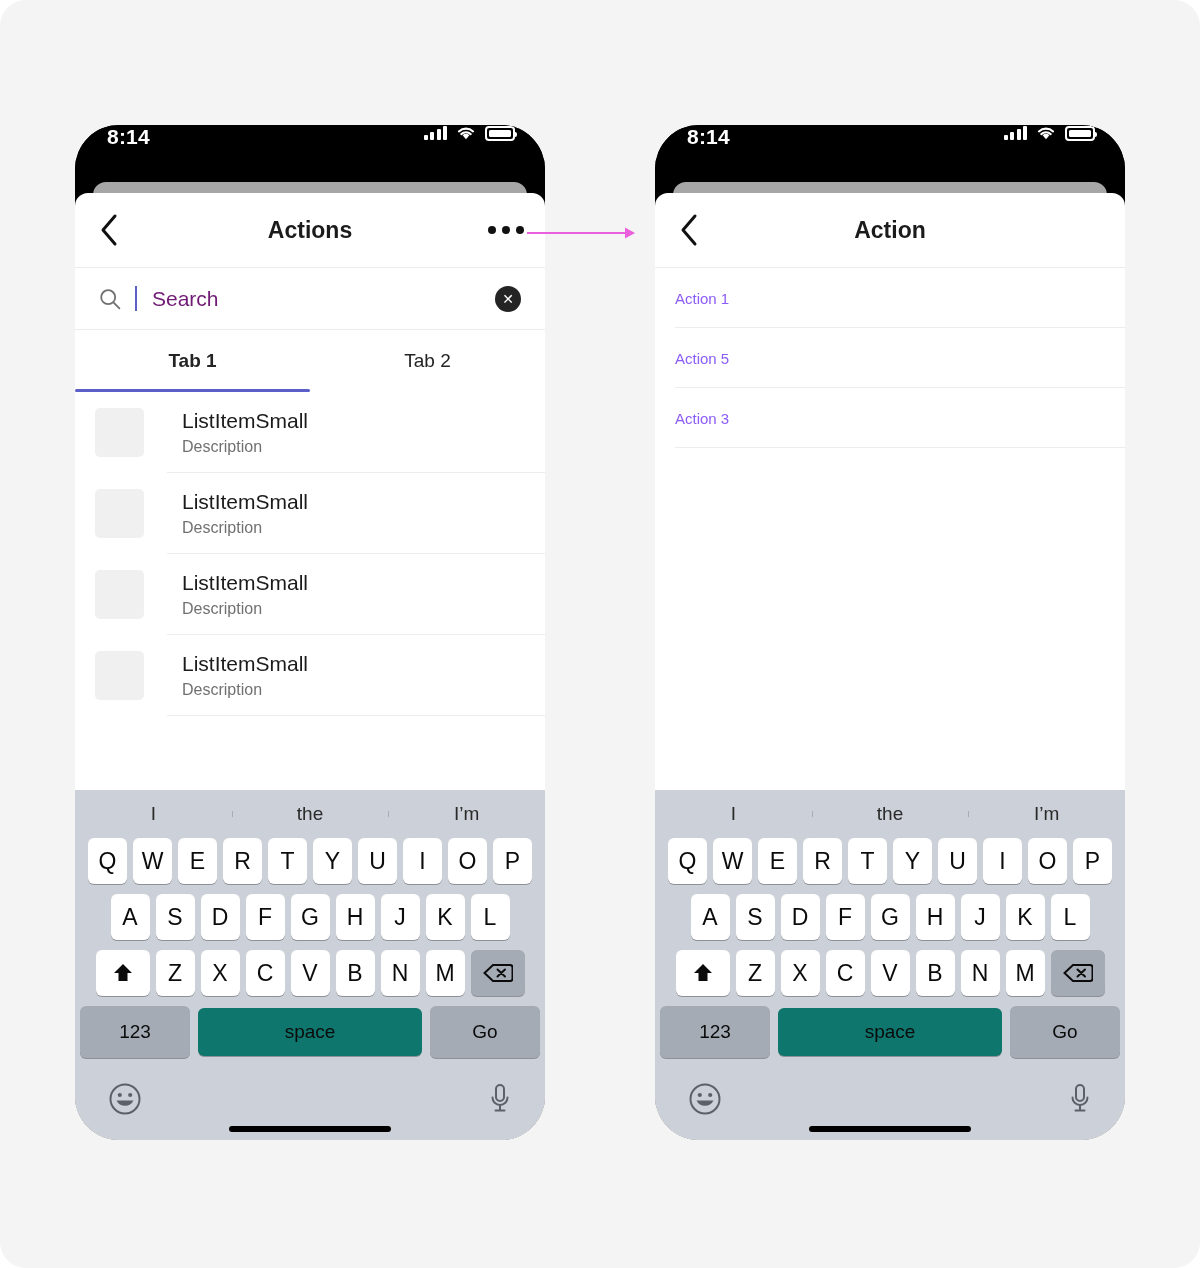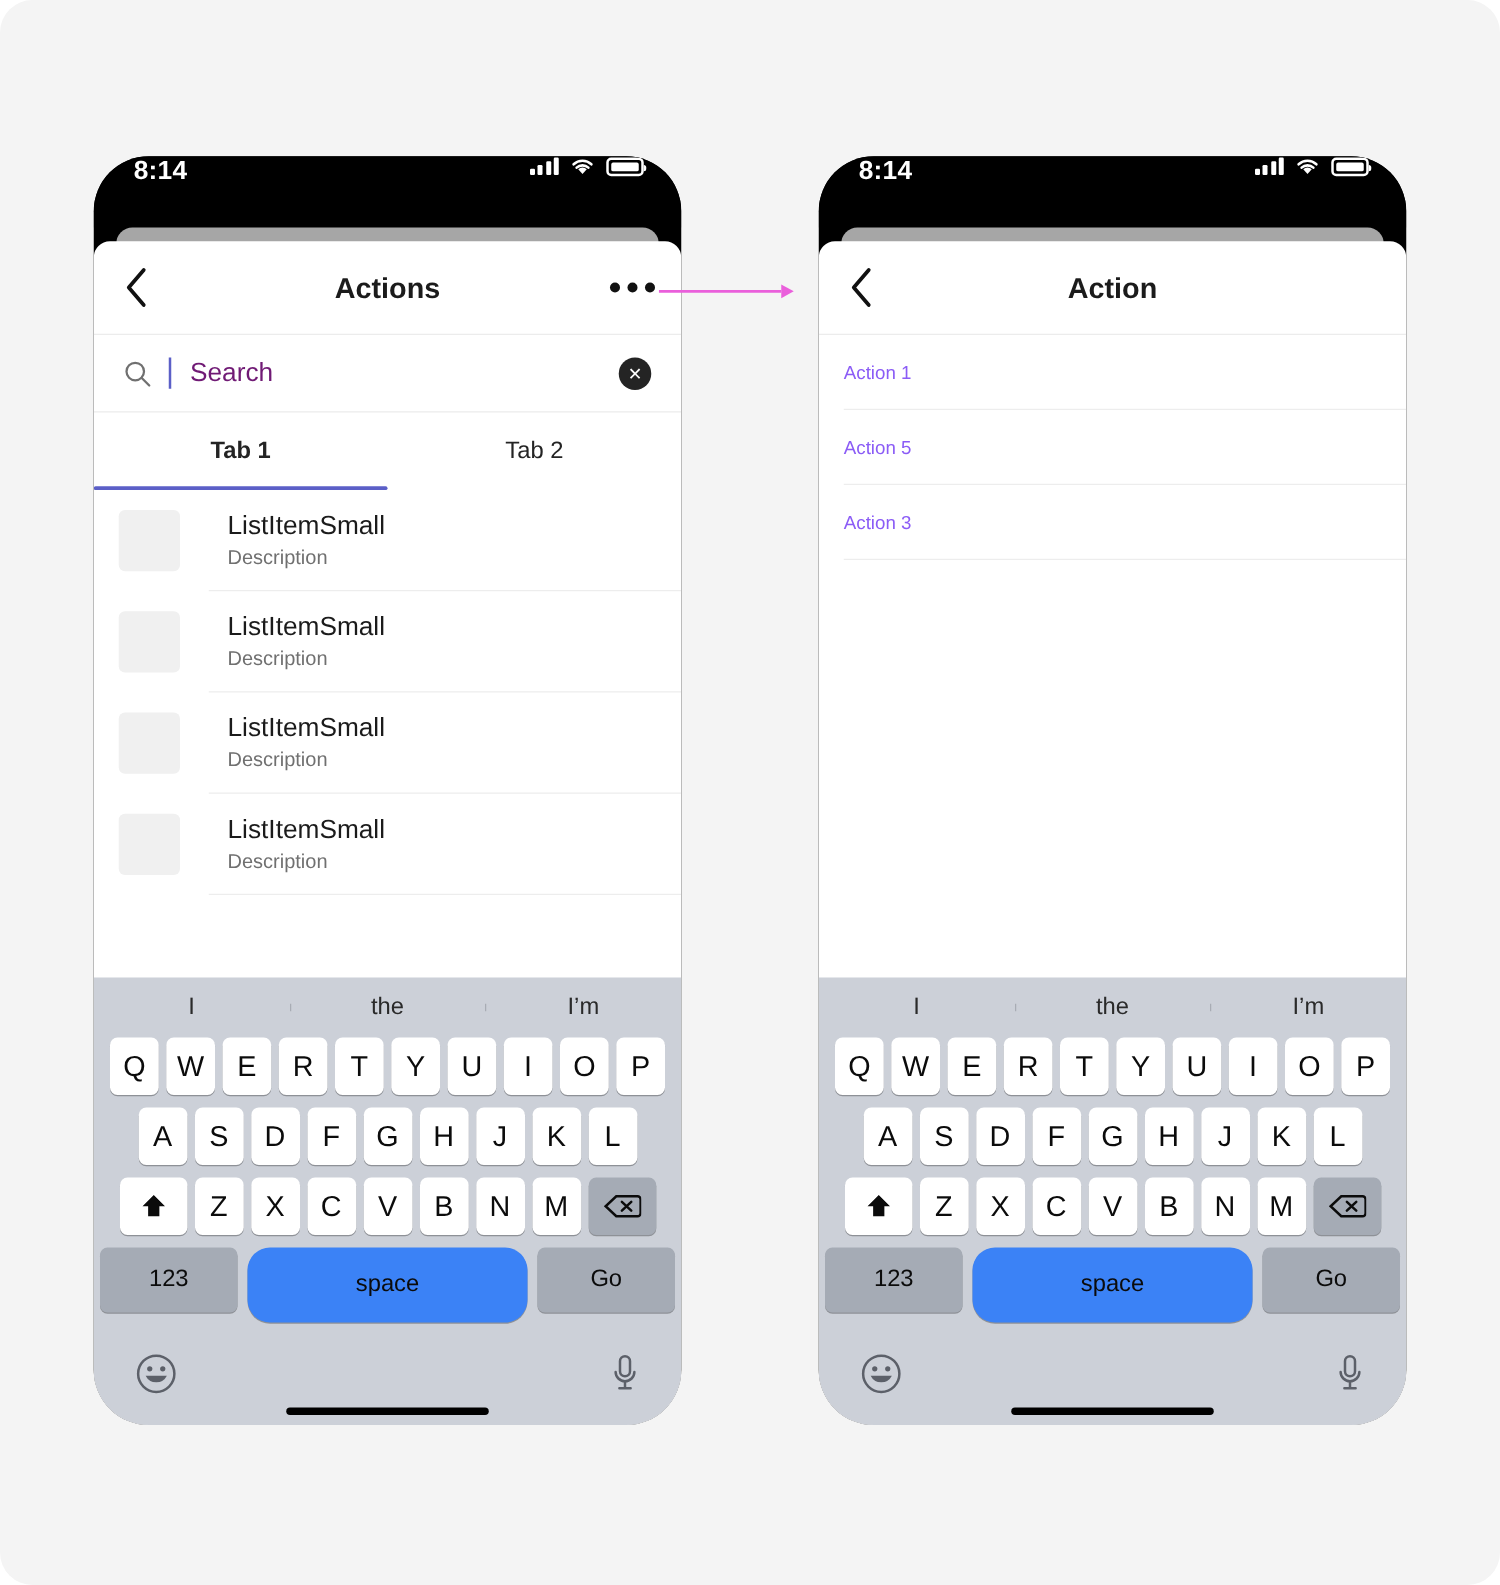--- a/index.html
+++ b/index.html
@@ -198,27 +198,27 @@
     background: #ffffff; border-radius: 6px;
     display: flex; align-items: center; justify-content: center;
     font-size: 23px; color: #0b0b0b;
     box-shadow: 0 1px 0 rgba(0,0,0,.30);
   }
   .krow.r2 { padding: 0 24px; }
   .krow.r3 { padding: 0 5px; }
   .key.wide {
     width: 54px; background: #a5abb5; box-shadow: 0 1px 0 rgba(0,0,0,.30);
   }
-  .krow.r4 { gap: 8px; padding: 0 5px; }
+  .krow.r4 { gap: 8px; padding: 0 5px; align-items: center; }
   .key.fn {
     height: 52px; width: 110px;
     background: #a5abb5; font-size: 19px;
   }
   .key.space {
-    height: 60px; flex: 1; background: #3b82f6; font-size: 19px; border-radius: 18px;
+    height: 48px; flex: 1; background: #0f766e; font-size: 19px;
   }
 
   .kbfoot {
     height: 62px; display: flex; align-items: center;
     justify-content: space-between; padding: 0 33px;
   }
   .home-ind {
     width: 162px; height: 6px; background: #000;
     border-radius: 3px; margin: 0 auto;
     position: relative; top: -4px;

